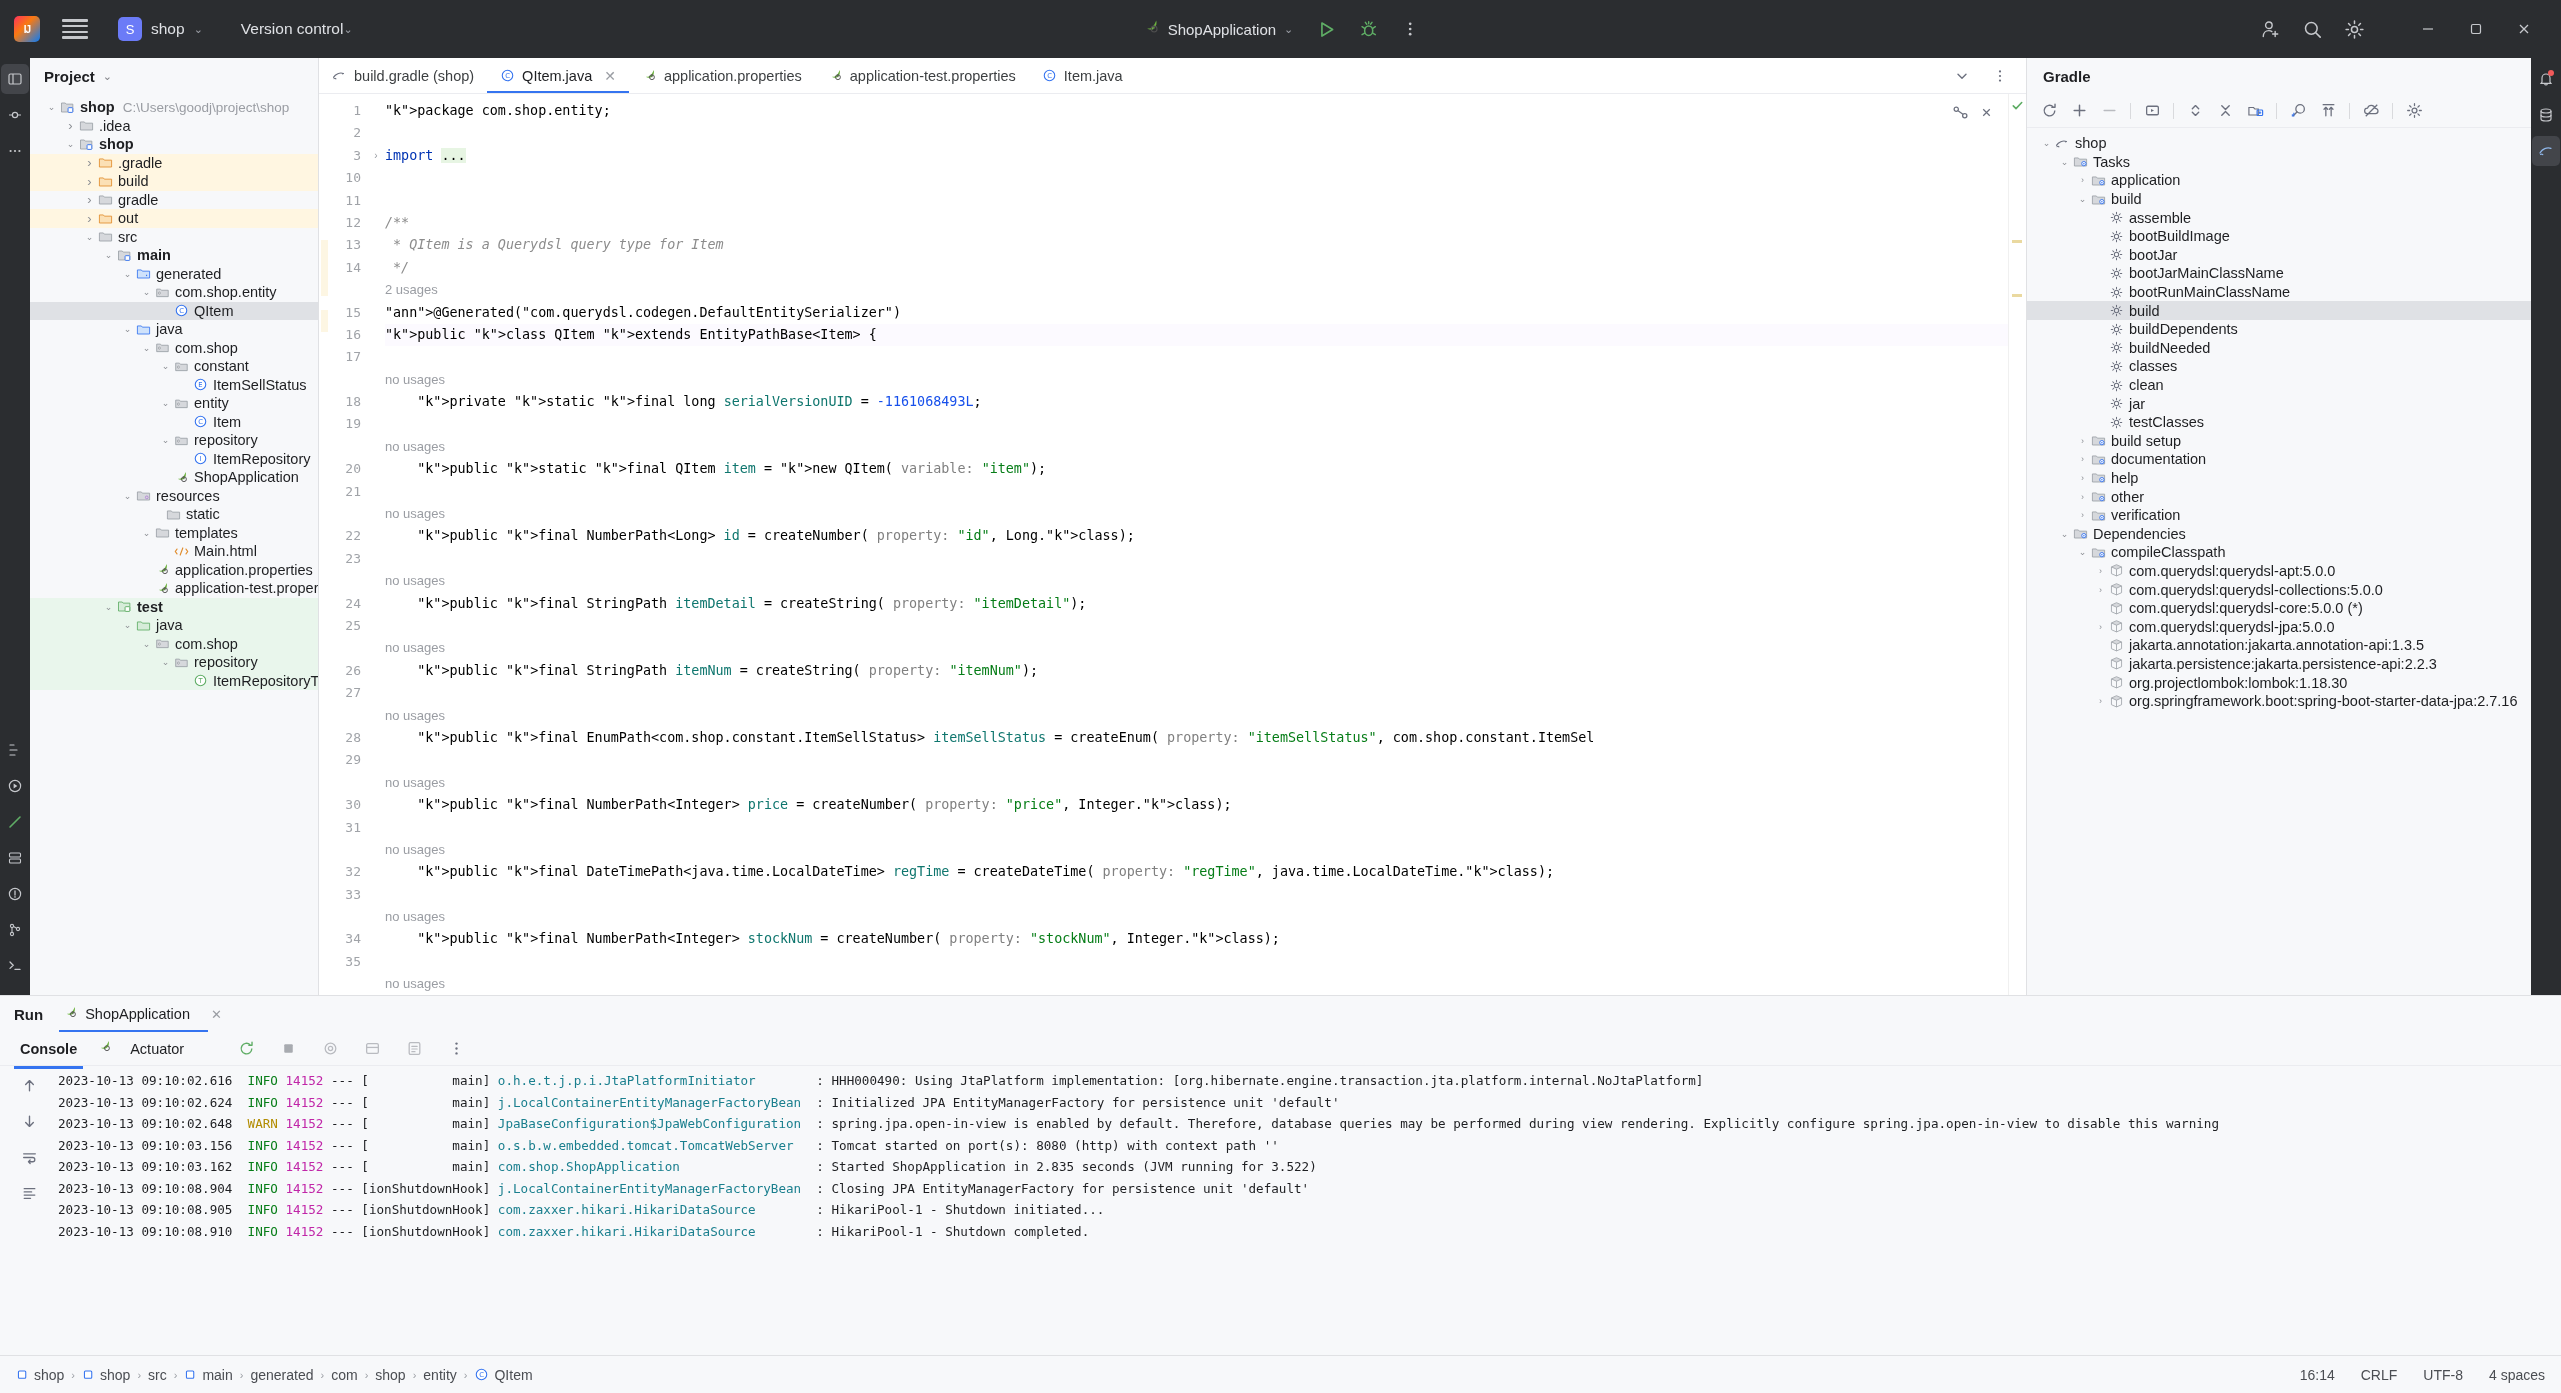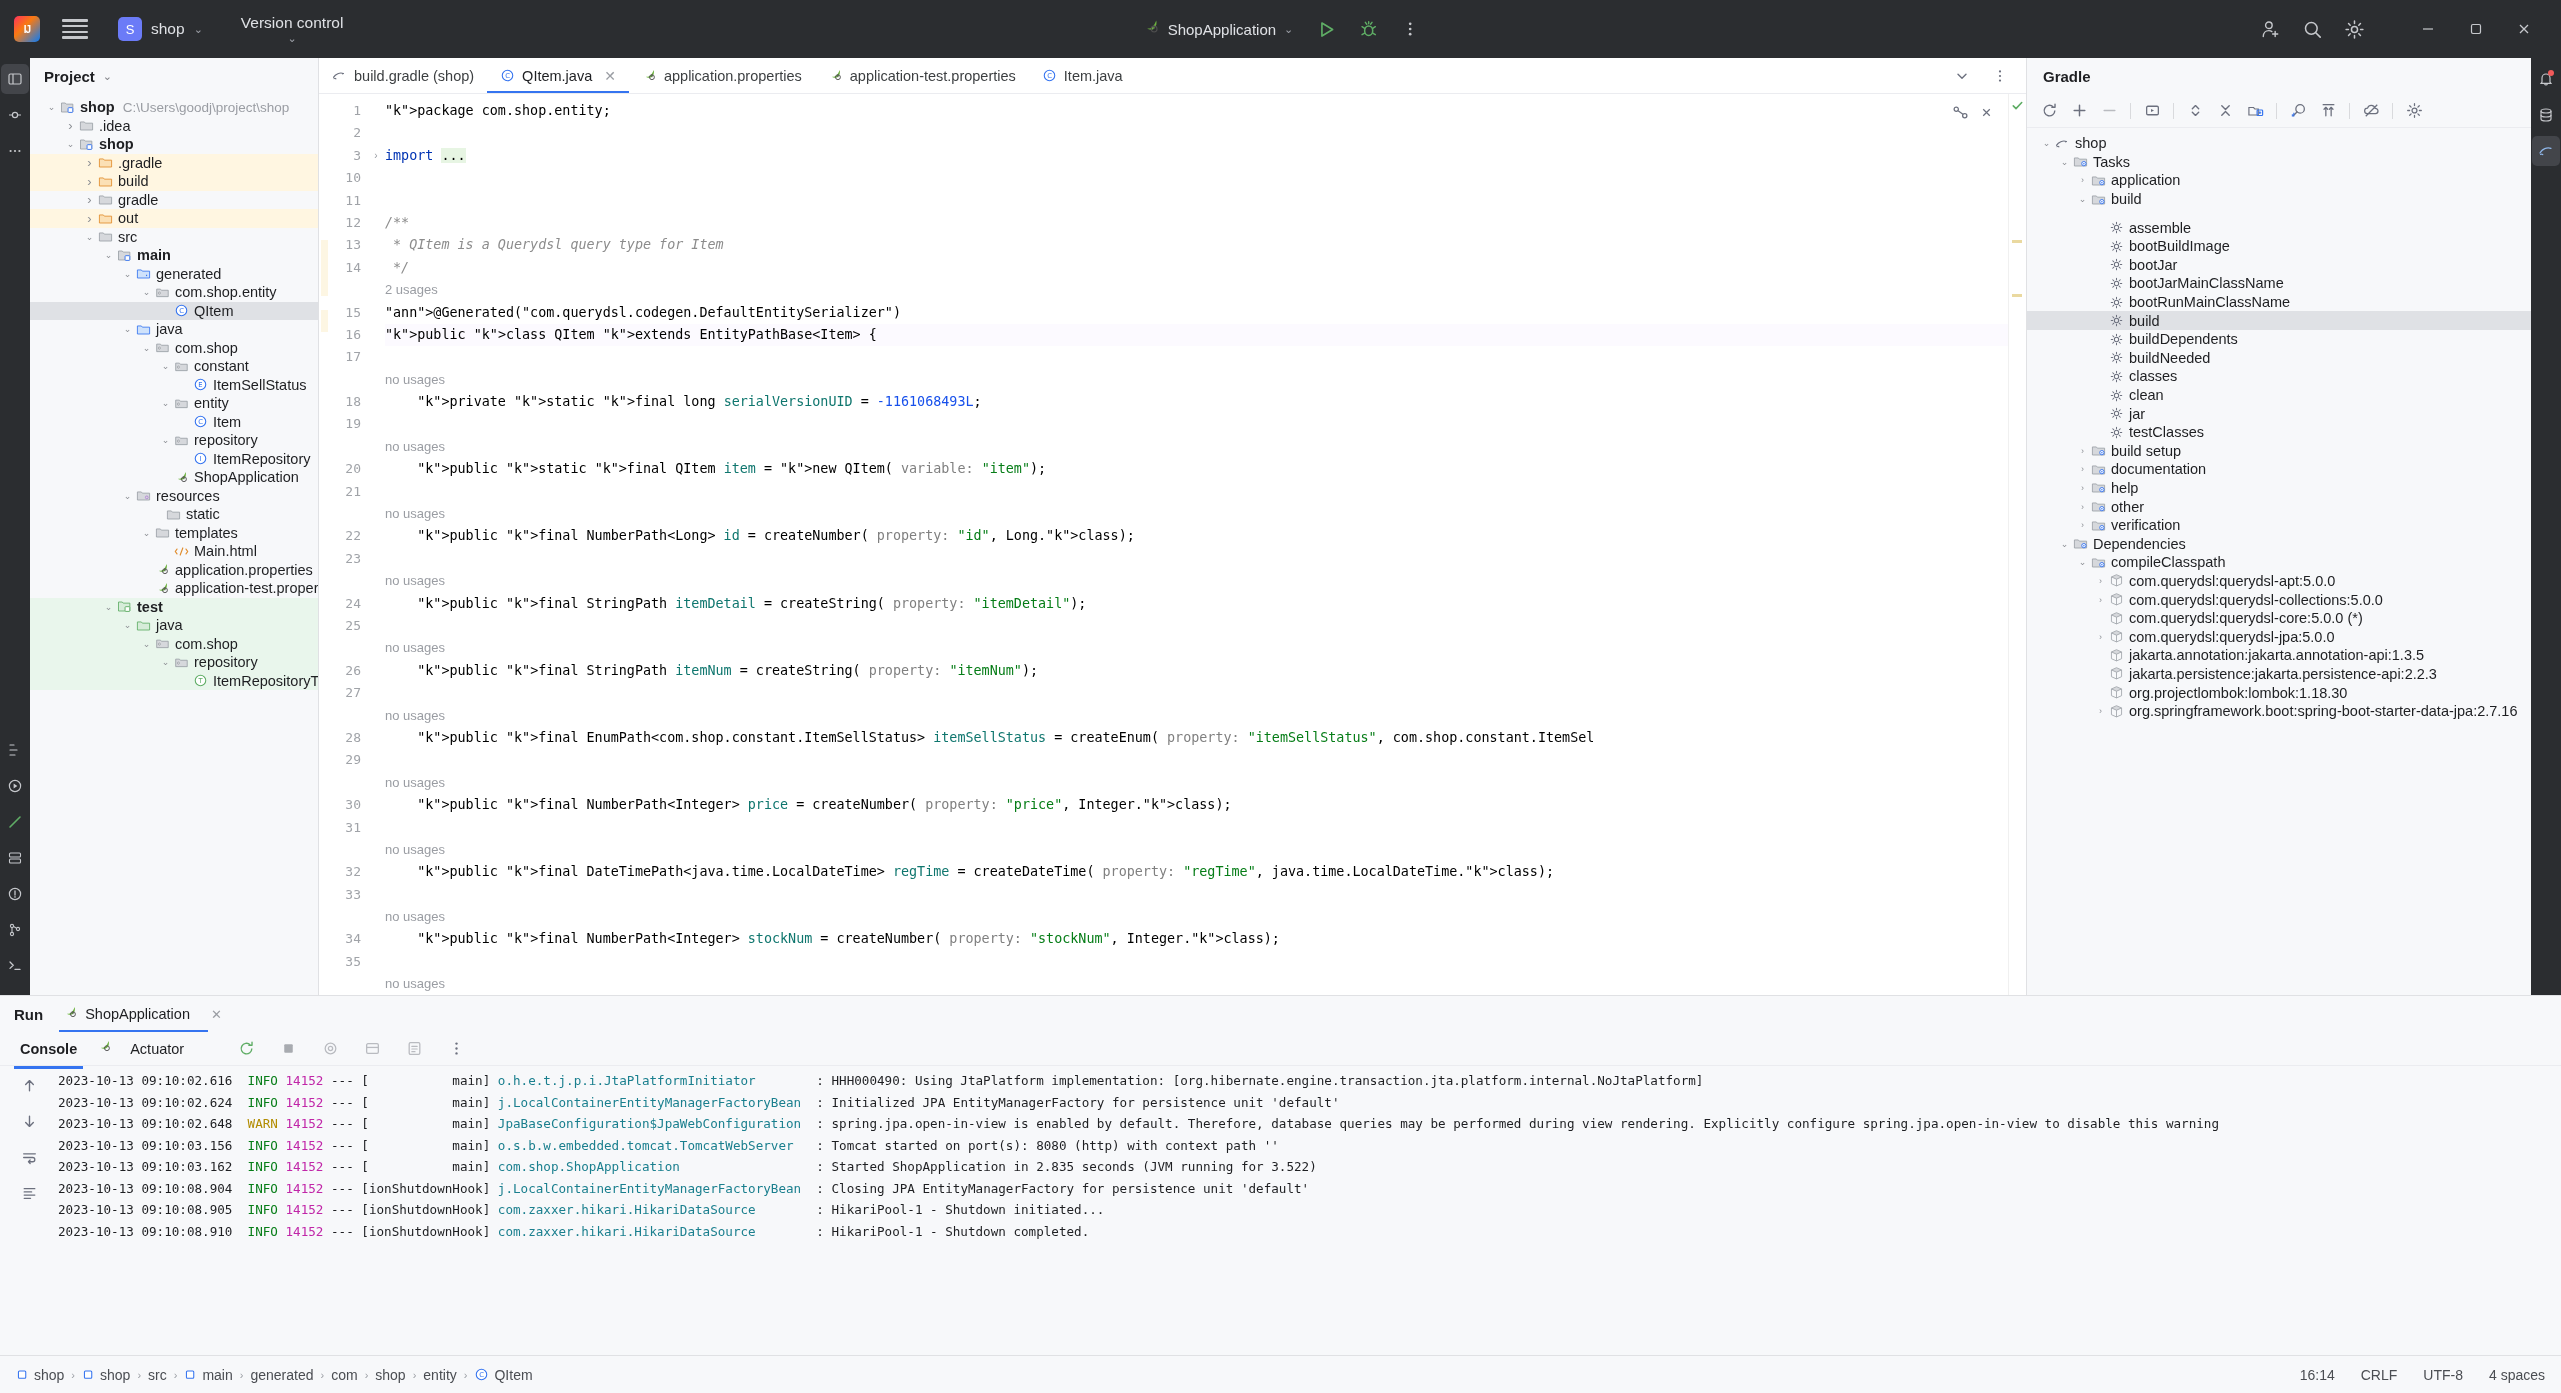--- a/index.html
+++ b/index.html
@@ -22,21 +22,21 @@
   .ij-logo::after { content:"IJ"; position:absolute; inset:0; color:#fff; font-size:10px;
     font-weight:bold; display:flex; align-items:center; justify-content:center; letter-spacing:-1px;}
   .burger { width: 26px; height: 20px; display:flex; flex-direction:column; justify-content:space-between; cursor:pointer;}
   .burger i { display:block; height:2.5px; background:#c6c8cc; border-radius:1px;}
   .proj-chip { display:flex; align-items:center; gap:9px; padding: 4px 8px; border-radius:6px; cursor:pointer;}
   .proj-badge { width:24px; height:24px; border-radius:5px; background:#6b7bf7; color:#fff;
      font-size:13px; display:flex; align-items:center; justify-content:center; font-weight:500;}
   .proj-name { color:#dfe1e5; font-size:15.5px; }
   .chev { color:#9da0a8; font-size:11px; }
   .vcs { color:#dfe1e5; font-size:15.5px; display:flex; align-items:center; gap:0; padding:4px 8px;
-         border-radius:6px; cursor:pointer;flex-direction:column;}
+         border-radius:6px; cursor:pointer;}
   .tb-center { position:absolute; left:50%; transform:translateX(-50%); display:flex; align-items:center; gap:6px;}
   .tb-right { margin-left:auto; display:flex; align-items:center; gap:4px; }
   .runcfg { display:flex; align-items:center; gap:8px; padding:4px 9px; border-radius:6px; cursor:pointer;}
   .runcfg-name { color:#dfe1e5; font-size:15px;}
   .ic-btn { width:36px; height:36px; display:flex; align-items:center; justify-content:center;
             border-radius:6px; cursor:pointer; }
   .ic-btn svg { display:block; }
   .tb-right .ic-btn { margin:0 1px; }
   .win-btns { display:flex; align-items:center; gap:2px; margin-left:28px; }
   .win-btn { width:46px; height:38px; display:flex; align-items:center; justify-content:center; cursor:pointer;}
@@ -933,21 +933,21 @@
             <span class="arrow">⌄</span>
             <span class="ficon">
               <svg width="15" height="15" viewBox="0 0 16 16">
                 <path d="M1.5 4.2h4.2l1.1 1.3h7.7v7.3H1.5z" fill="#d6d8dc" stroke="#9aa0a6" stroke-width=".9"></path>
                 <circle cx="11.6" cy="10.3" r="2.3" fill="#fff" stroke="#3574f0" stroke-width="1"></circle>
                 <circle cx="11.6" cy="10.3" r=".8" fill="#3574f0"></circle>
               </svg>
             </span>
             <span class="label">build</span>
           </div>
-          <div class="grow" style="padding-left: 66px; margin-top: 10px;">
+          <div class="grow" style="padding-left: 66px;">
             <span class="arrow"></span>
             <span class="ficon">
               <svg width="15" height="15" viewBox="0 0 16 16">
                 <circle cx="8" cy="8" r="2.3" fill="none" stroke="#6c707e" stroke-width="1.1"></circle>
                 <path d="M8 2.4v1.5M8 12.1v1.5M2.4 8h1.5M12.1 8h1.5M4 4l1.1 1.1M10.9 10.9 12 12M12 4l-1.1 1.1M5.1 10.9 4 12" stroke="#6c707e" stroke-width="1.1" stroke-linecap="round"></path>
               </svg>
             </span>
             <span class="label">assemble</span>
           </div>
           <div class="grow" style="padding-left: 66px;">

